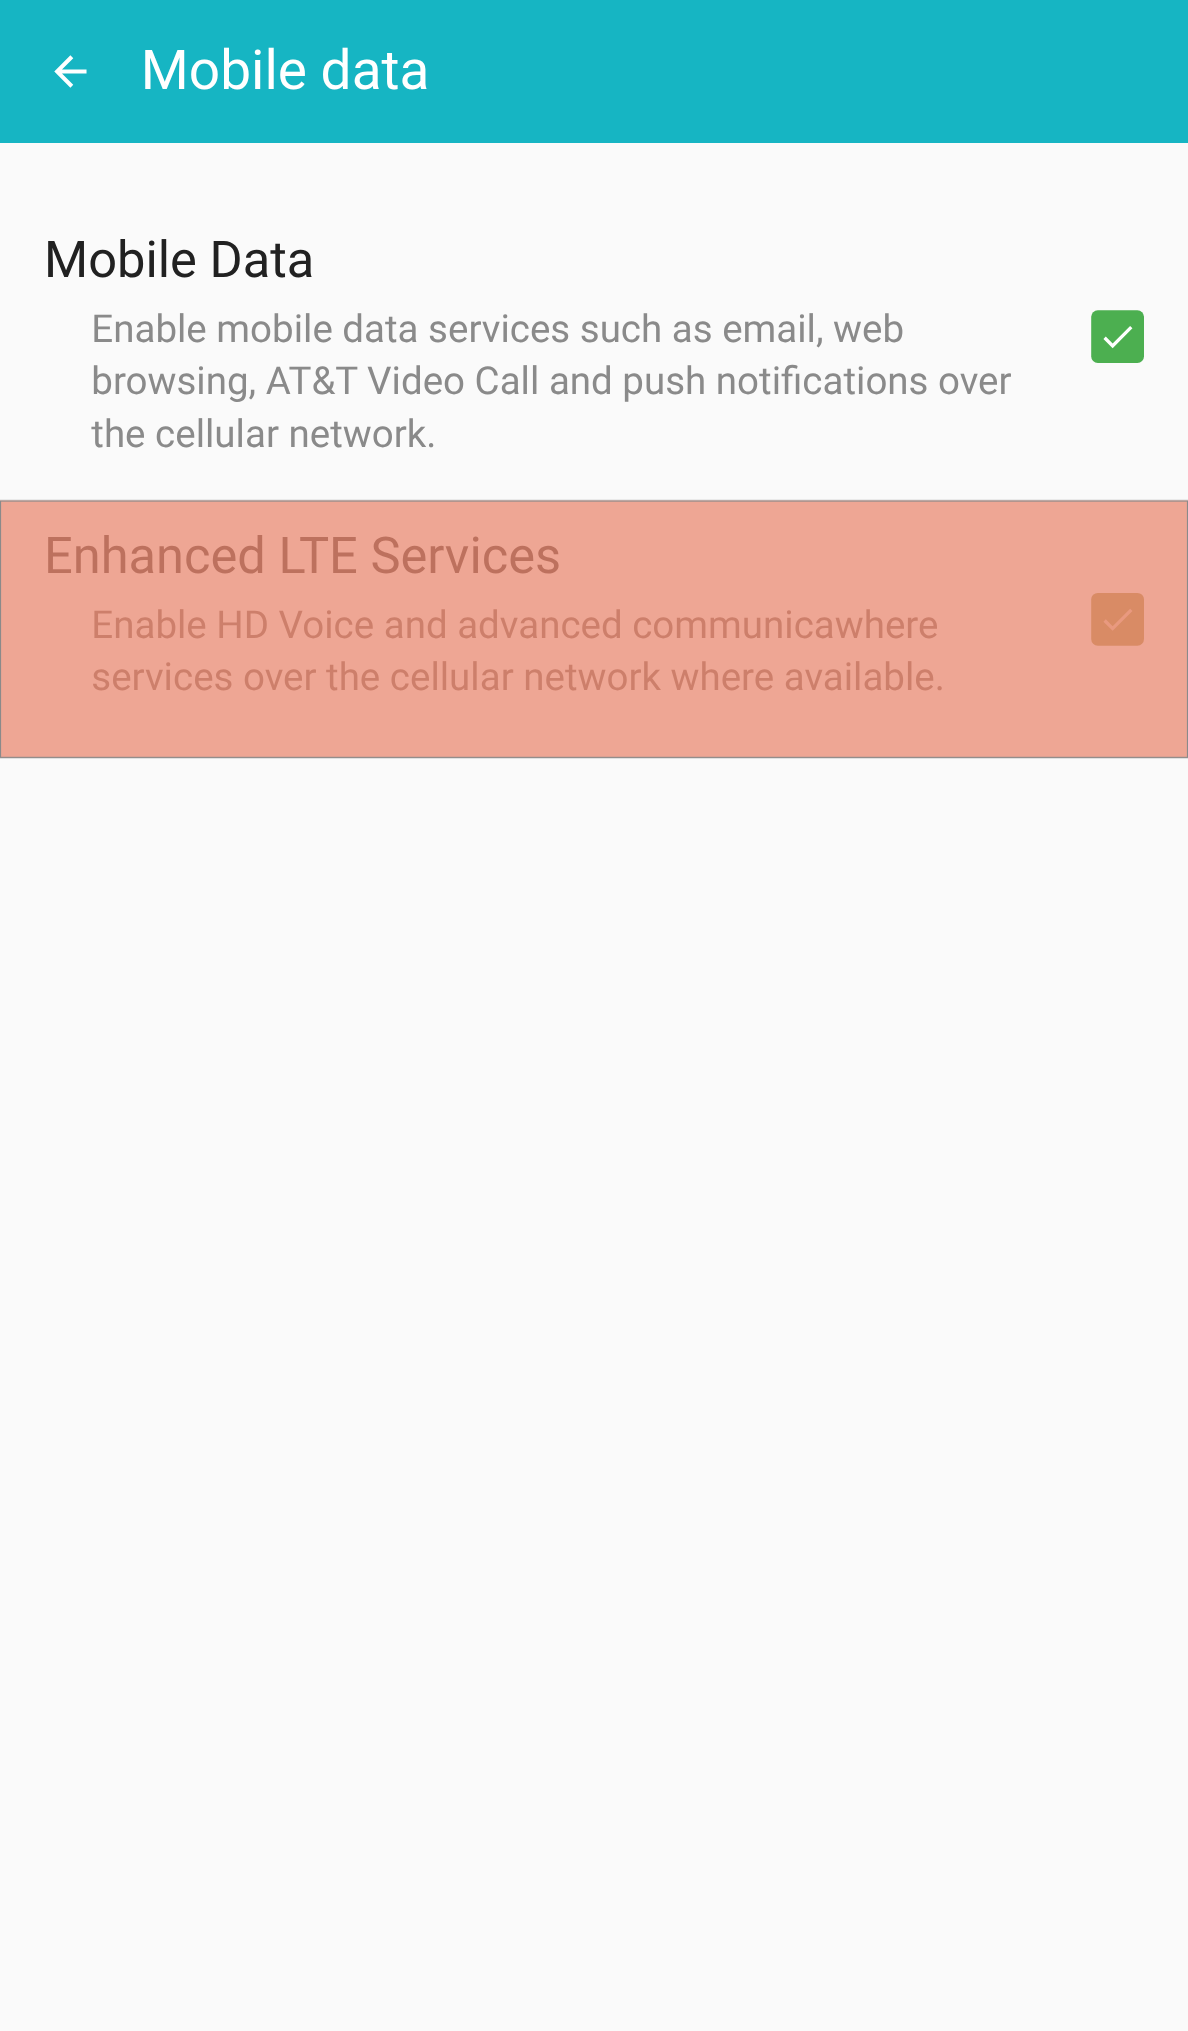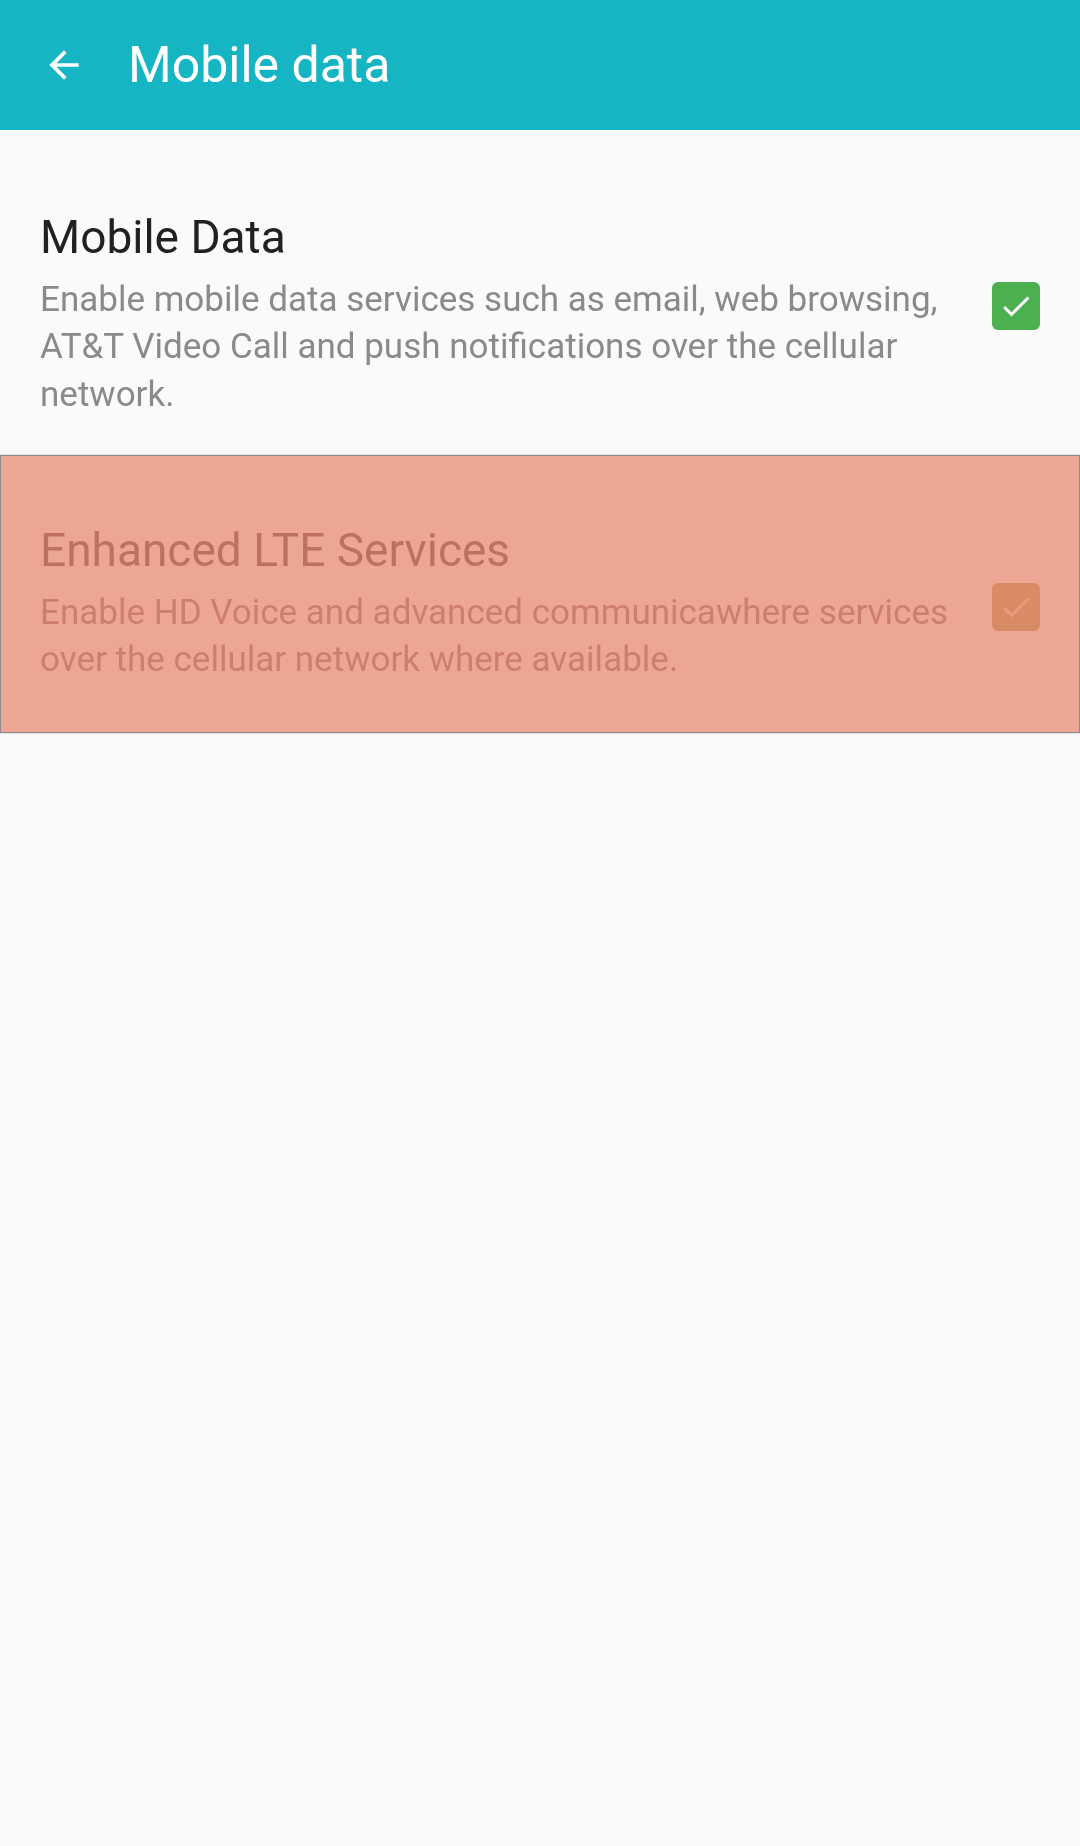--- a/index.html
+++ b/index.html
@@ -56,20 +56,21 @@
       font-size: 46px;
       color: #212121;
       font-weight: 400;
       margin-bottom: 12px;
     }
     .setting-desc {
       font-size: 35px;
       color: #8a8a8a;
       line-height: 1.35;
       font-weight: 400;
+      margin-left: 43px;
     }
     .checkbox-container {
       width: 48px;
       height: 48px;
       display: flex;
       align-items: center;
       justify-content: center;
       margin-top: 72px;
       cursor: pointer;
     }
@@ -80,21 +81,21 @@
       border-radius: 6px;
       display: flex;
       align-items: center;
       justify-content: center;
     }
     .checkbox svg {
       fill: #ffffff;
     }
     .highlighted {
       position: relative;
-      padding-top: 68px;
+      padding-top: 24px;
       padding-bottom: 50px;
     }
     .highlight-overlay {
       position: absolute;
       top: 0;
       left: 0;
       right: 0;
       bottom: 0;
       background: rgba(234, 137, 113, 0.75);
       pointer-events: none;

